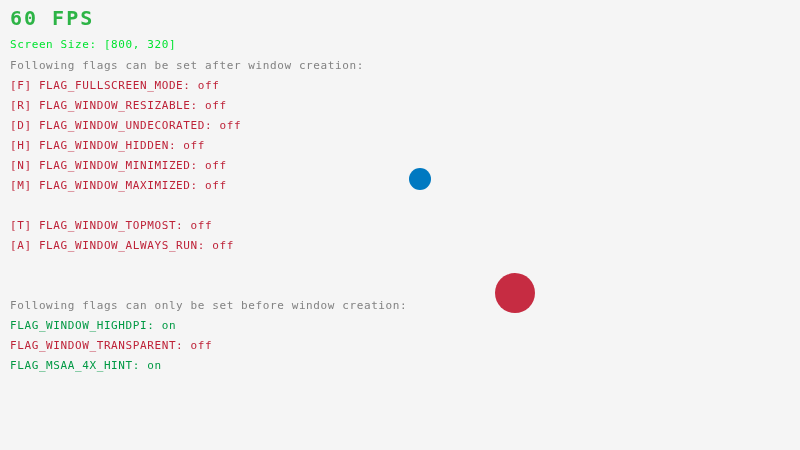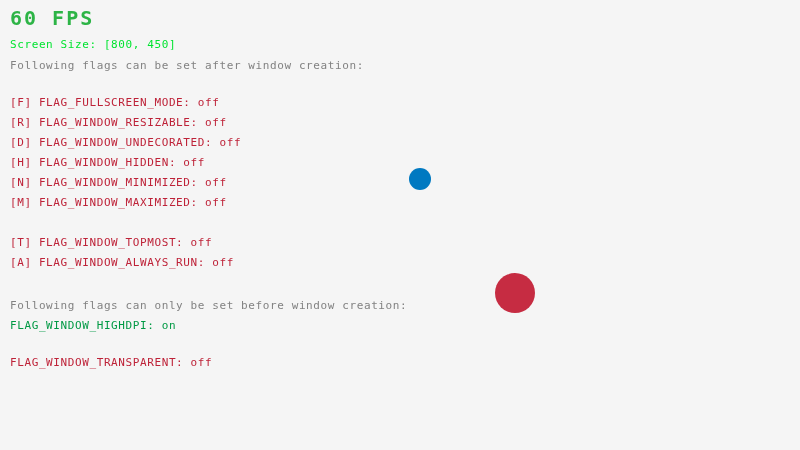--- a/index.html
+++ b/index.html
@@ -48,21 +48,21 @@
   .note {
     font-size: 11px;
     color: #828282;
     letter-spacing: 0.6px;
   }
 
   .flag {
     font-size: 11px;
     letter-spacing: 0.6px;
   }
-  .flag.off  { color: #be2238; margin-top: 17px; }
+  .flag.off  { color: #be2238; }
   .flag.on   { color: #009944; }
 
   
   .ball {
     position: absolute;
     border-radius: 50%;
   }
   .ball-blue {
     width: 22px;
     height: 22px;
@@ -78,21 +78,21 @@
     top: 273px;
   }
 </style>
 </head>
 <body>
 
 <div id="app">
 
   <div class="row fps">60 FPS</div>
 
-  <div class="row screensize">Screen Size: [800, 450]</div>
+  <div class="row screensize">Screen Size: [800, 320]</div>
 
   <div class="row note" style="top:60px;">Following flags can be set after window creation:</div>
 
   <div class="row flag off" style="top:80px;">[F] FLAG_FULLSCREEN_MODE: off</div>
 
   <div class="row flag off" style="top:100px;">[R] FLAG_WINDOW_RESIZABLE: off</div>
 
   <div class="row flag off" style="top:120px;">[D] FLAG_WINDOW_UNDECORATED: off</div>
 
   <div class="row flag off" style="top:140px;">[H] FLAG_WINDOW_HIDDEN: off</div>
@@ -106,18 +106,19 @@
 
   <div class="row flag off" style="top:240px;">[A] FLAG_WINDOW_ALWAYS_RUN: off</div>
 
 
   <div class="row note" style="top:300px;">Following flags can only be set before window creation:</div>
 
   <div class="row flag on" style="top:320px;">FLAG_WINDOW_HIGHDPI: on</div>
 
   <div class="row flag off" style="top:340px;">FLAG_WINDOW_TRANSPARENT: off</div>
 
+  <div class="row flag on" style="top:360px;">FLAG_MSAA_4X_HINT: on</div>
 
   <div class="ball ball-blue"></div>
 
   <div class="ball ball-red"></div>
 
 </div>
 
 </body></html>

